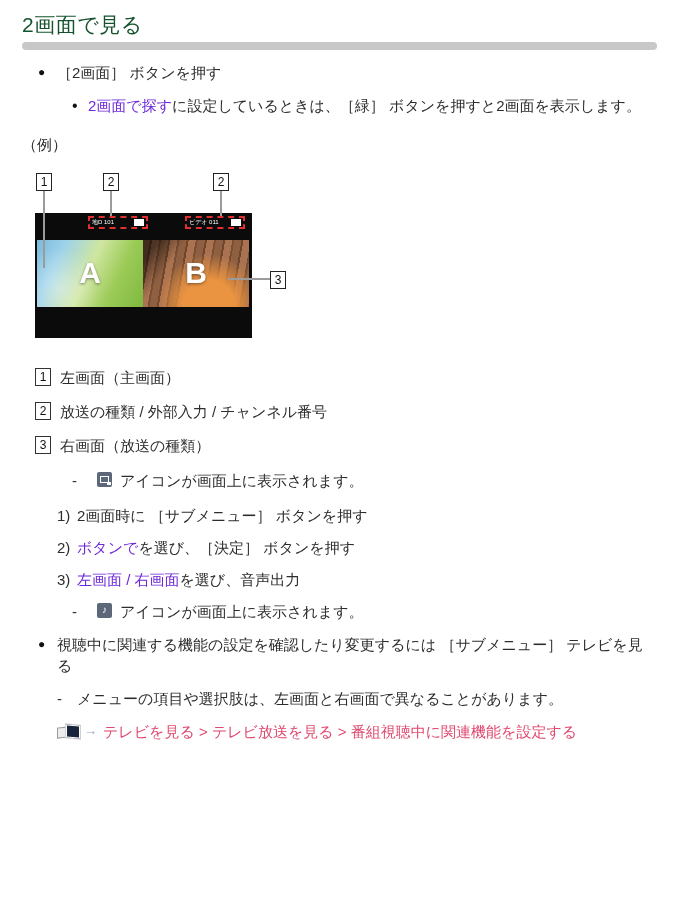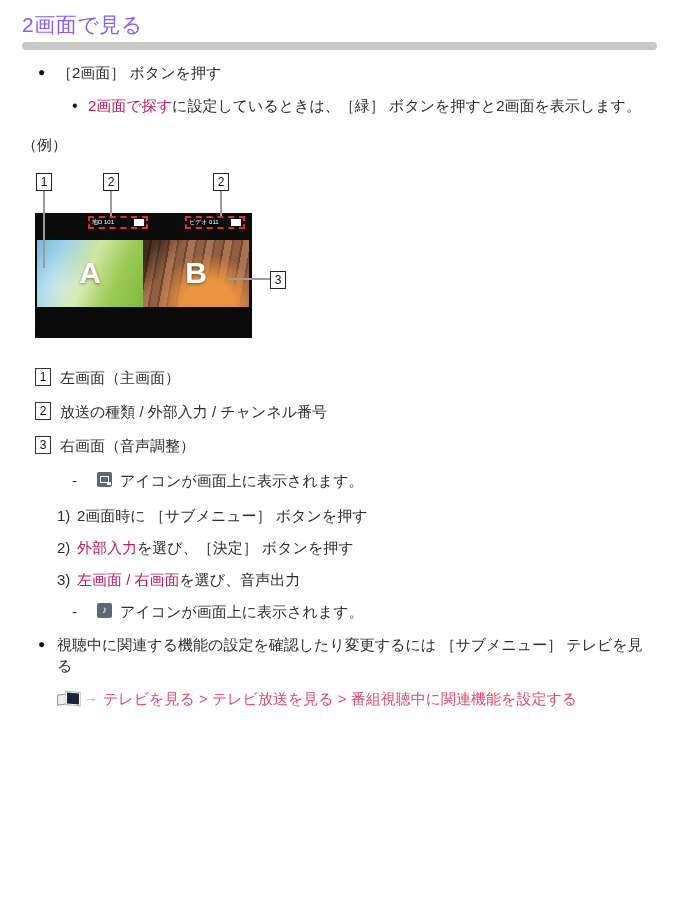--- a/index.html
+++ b/index.html
@@ -2,38 +2,38 @@
 <html><head>
 <meta charset="utf-8">
 <style>
   html,body{margin:0;padding:0;}
   body{
     width:675px;height:900px;overflow:hidden;background:#ffffff;
     font-family:"Liberation Sans","DejaVu Sans",sans-serif;
     color:#2d2d2d;font-size:15px;line-height:1.4;
   }
   .doc{padding:10px 18px 0 22px;width:635px;}
-  h1{font-size:21px;font-weight:500;color:#8b5cf6;margin:0 0 3px 0;letter-spacing:.5px;}
+  h1{font-size:21px;font-weight:500;color:#14532d;margin:0 0 3px 0;letter-spacing:.5px;}
   .title-bar{height:8px;background:#c8c8c8;border-radius:4px;margin-bottom:12px;}
 
   .row{display:flex;align-items:flex-start;margin-bottom:12px;}
   .row .txt{flex:1;}
 
   .lvl1{padding-left:16px;}
   .lvl1::before{content:"\25CF";width:19px;flex-shrink:0;font-size:12px;line-height:21px;color:#111;}
   .lvl2{padding-left:50px;}
   .lvl2::before{content:"\2022";width:16px;flex-shrink:0;font-size:16px;color:#111;}
   .step{padding-left:35px;margin-bottom:11px;}
   .stepnum{width:20px;flex-shrink:0;}
   .dash2{padding-left:35px;}
   .dash2::before{content:"-";width:20px;flex-shrink:0;color:#333;}
   .dash3{padding-left:50px;}
   .dash3::before{content:"-";width:25px;flex-shrink:0;color:#333;}
 
-  .blue{color:#be185d;}
+  .blue{color:#6d28d9;}
   .pink{color:#e0486e;}
 
   .example{margin:16px 0 10px 0;}
 
   
   .figure{position:relative;height:182px;margin-bottom:20px;}
   .callout{position:absolute;width:14px;height:16px;border:1.5px solid #222;background:#fff;
     font-size:12px;line-height:16px;text-align:center;color:#111;z-index:3;}
   .leader-v{position:absolute;width:2px;background:#9b9b9b;z-index:2;}
   .leader-h{position:absolute;height:2px;background:#9b9b9b;z-index:2;}
@@ -127,57 +127,60 @@
   <div class="row leg">
     <span class="badge">1</span>
     <div class="txt">左画面（主画面）</div>
   </div>
   <div class="row leg">
     <span class="badge">2</span>
     <div class="txt">放送の種類 / 外部入力 / チャンネル番号</div>
   </div>
   <div class="row leg mb14">
     <span class="badge">3</span>
-    <div class="txt">右画面（音声調整）</div>
+    <div class="txt">右画面（放送の種類）</div>
   </div>
 
 
   <div class="row dash3 mb14">
     <span class="icn">
         <span class="scrn"></span>
       </span>
     <div class="txt">アイコンが画面上に表示されます。</div>
   </div>
 
 
   <div class="row step">
     <span class="stepnum">1)</span>
     <div class="txt">2画面時に ［サブメニュー］ ボタンを押す</div>
   </div>
   <div class="row step">
     <span class="stepnum">2)</span>
-    <div class="txt"><span class="blue">外部入力</span><span>を選び、［決定］ ボタンを押す</span></div>
+    <div class="txt"><span class="blue">ボタンで</span><span>を選び、［決定］ ボタンを押す</span></div>
   </div>
   <div class="row step">
     <span class="stepnum">3)</span>
     <div class="txt"><span class="blue">左画面 / 右画面</span><span>を選び、音声出力</span></div>
   </div>
 
   <div class="row dash3">
     <span class="icn">
         <span class="note">♪</span>
       </span>
     <div class="txt">アイコンが画面上に表示されます。</div>
   </div>
 
 
   <div class="row lvl1">
     <div class="txt">視聴中に関連する機能の設定を確認したり変更するには ［サブメニュー］ テレビを見る</div>
   </div>
 
+  <div class="row dash2">
+    <div class="txt">メニューの項目や選択肢は、左画面と右画面で異なることがあります。</div>
+  </div>
 
   <div class="row ref">
     <span class="book">
         <span class="pg-l"></span>
         <span class="pg-r"></span>
       </span>
     <span class="arrow">→</span>
     <div class="txt"><span class="pink">テレビを見る</span><span class="pink"> &gt; </span><span class="pink">テレビ放送を見る</span><span class="pink"> &gt; </span><span class="pink">番組視聴中に関連機能を設定する</span></div>
   </div>
 

